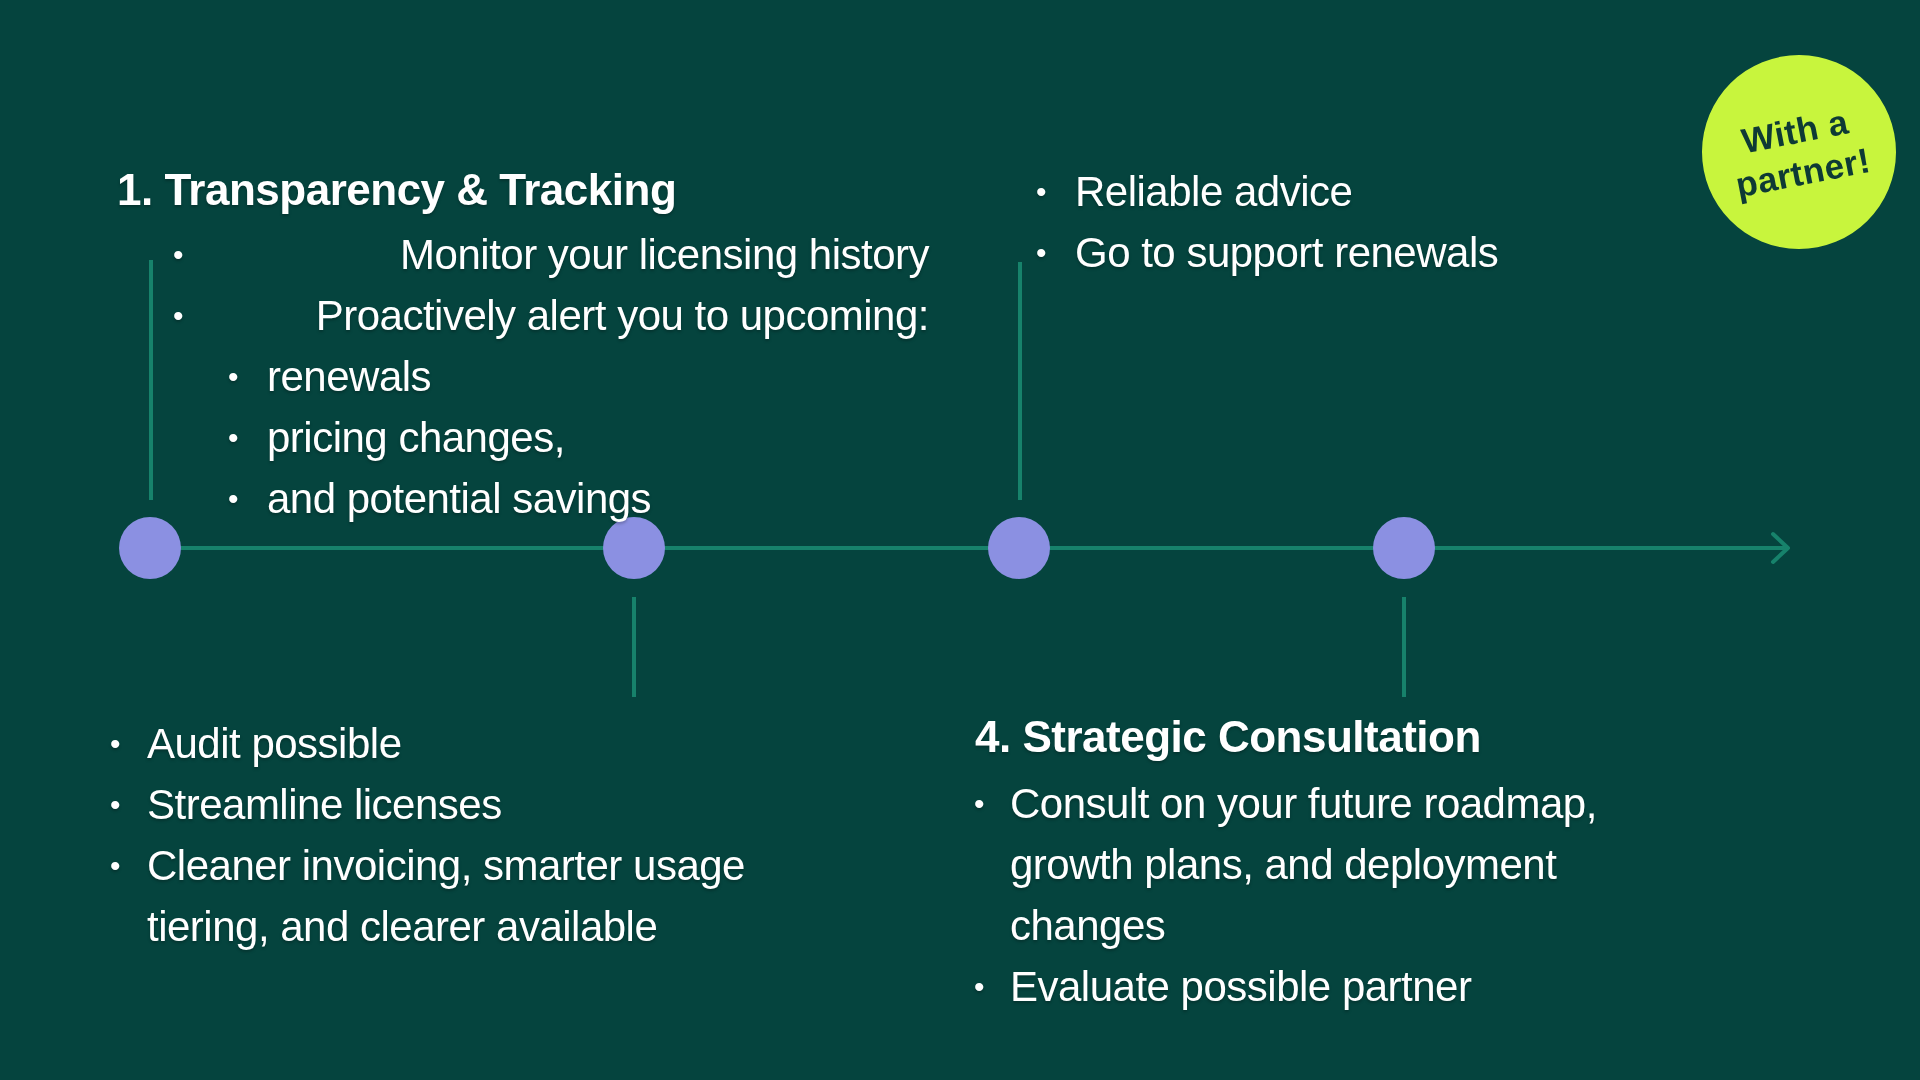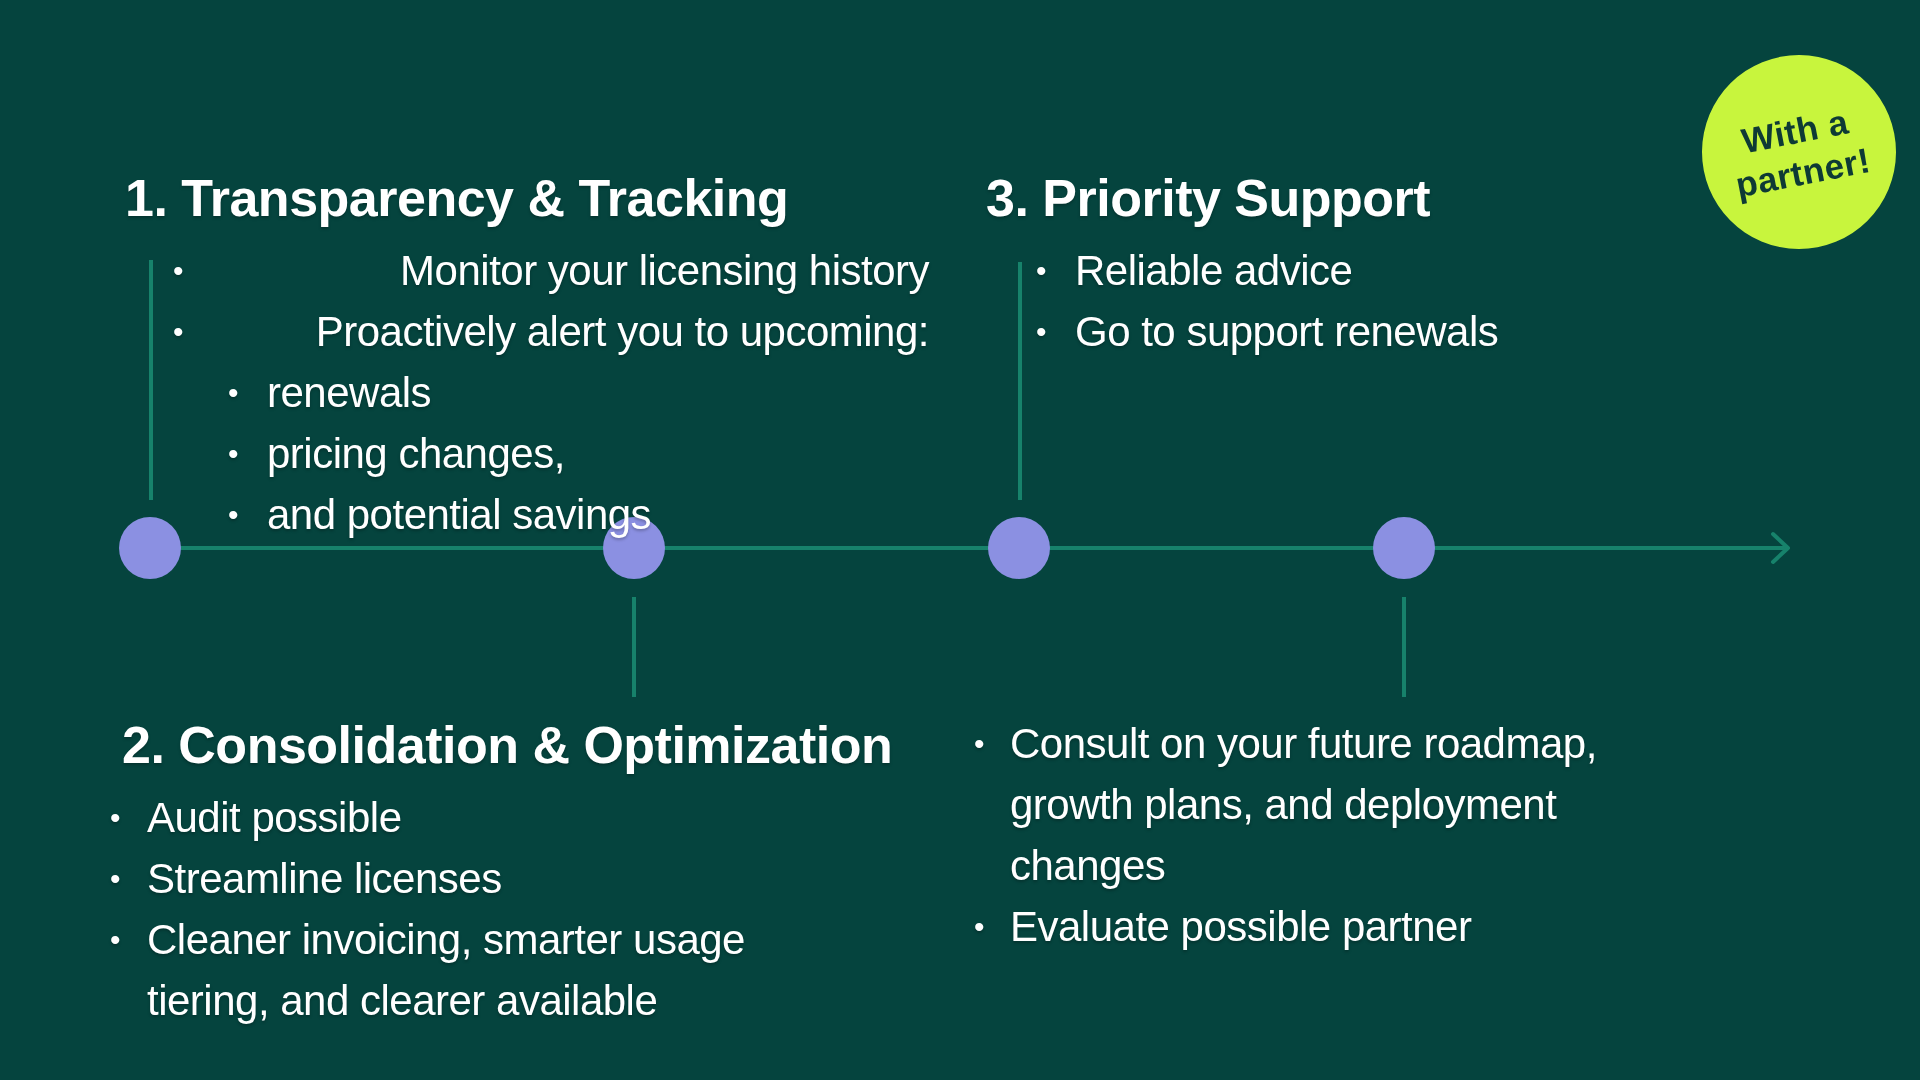--- a/index.html
+++ b/index.html
@@ -14,22 +14,22 @@
   }
   .timeline-svg {
     position: absolute;
     left: 0; top: 0;
     width: 1920px; height: 1080px;
   }
   .section {
     position: absolute;
   }
   .section h2 {
-    margin: 16px;
-    font-size: 52px;
+    margin: 8px;
+    font-size: 44px;
     font-weight: 700;
     line-height: 52px;
     letter-spacing: -0.5px;
     white-space: nowrap;
     text-shadow: 0 2px 3px rgba(0,0,0,0.25);
   }
   .rows { margin-top: 5px; }
   .row {
     position: relative;
     font-size: 42px;
@@ -124,52 +124,51 @@
           <div class="bt">pricing changes,</div>
         </div>
       <div class="row lvl2">
           <span class="bullet-glyph">•</span>
           <div class="bt">and potential savings</div>
         </div>
     </div>
   </div>
 
   <div class="section sec3">
-    <h2>3. Priority Support</h2>
     <div class="rows">
       <div class="row lvl1">
           <span class="bullet-glyph">•</span>
           <div class="bt">Reliable advice</div>
         </div>
       <div class="row lvl1">
           <span class="bullet-glyph">•</span>
           <div class="bt">Go to support renewals</div>
         </div>
     </div>
   </div>
 
   <div class="section sec2">
-    <h2>2. Consolidation &amp; Optimization</h2>
     <div class="rows">
       <div class="row lvl1">
           <span class="bullet-glyph">•</span>
           <div class="bt">Audit possible</div>
         </div>
       <div class="row lvl1">
           <span class="bullet-glyph">•</span>
           <div class="bt">Streamline licenses</div>
         </div>
       <div class="row lvl1">
           <span class="bullet-glyph">•</span>
           <div class="bt"> Cleaner invoicing, smarter usage tiering, and clearer available</div>
         </div>
     </div>
   </div>
 
   <div class="section sec4">
+    <h2>4. Strategic Consultation</h2>
     <div class="rows">
       <div class="row lvl1">
           <span class="bullet-glyph">•</span>
           <div class="bt">Consult on your future roadmap, growth plans, and deployment changes</div>
         </div>
       <div class="row lvl1">
           <span class="bullet-glyph">•</span>
           <div class="bt">Evaluate possible partner</div>
         </div>
     </div>

